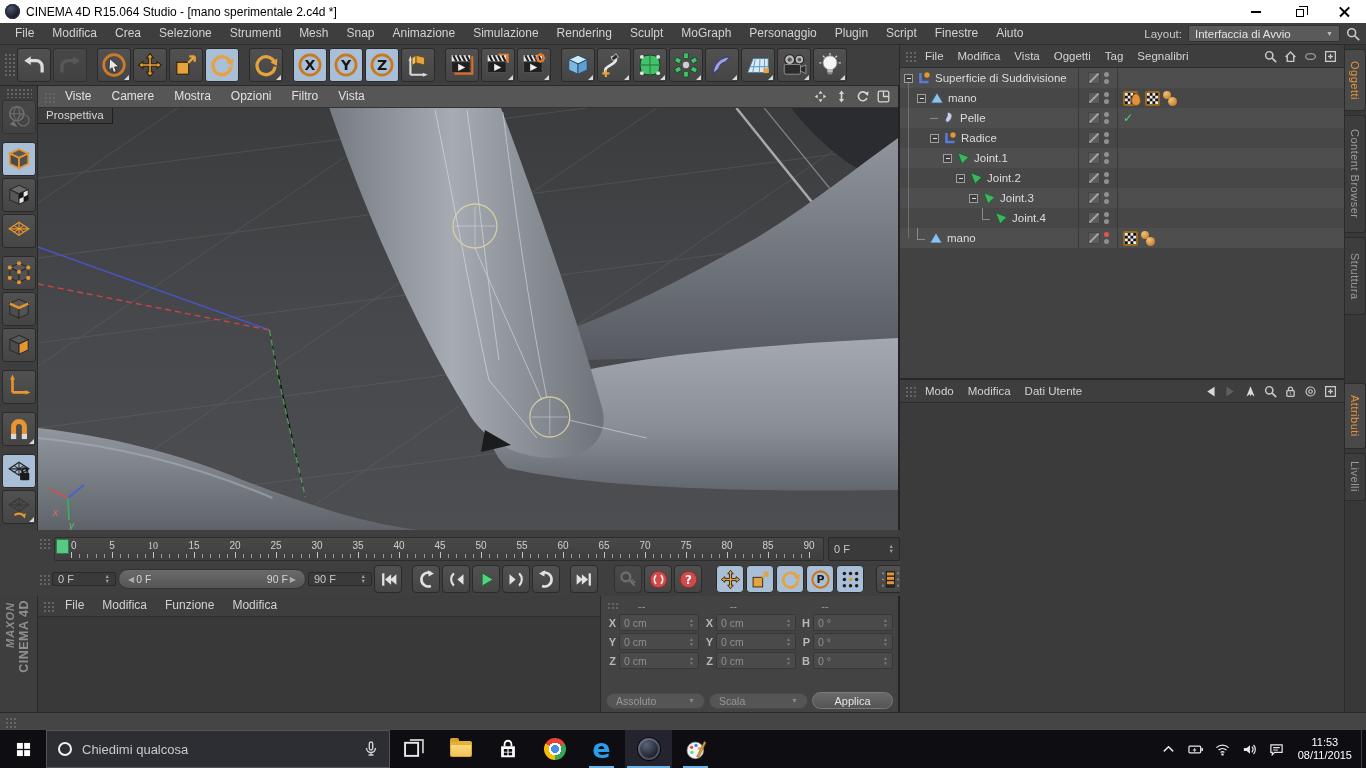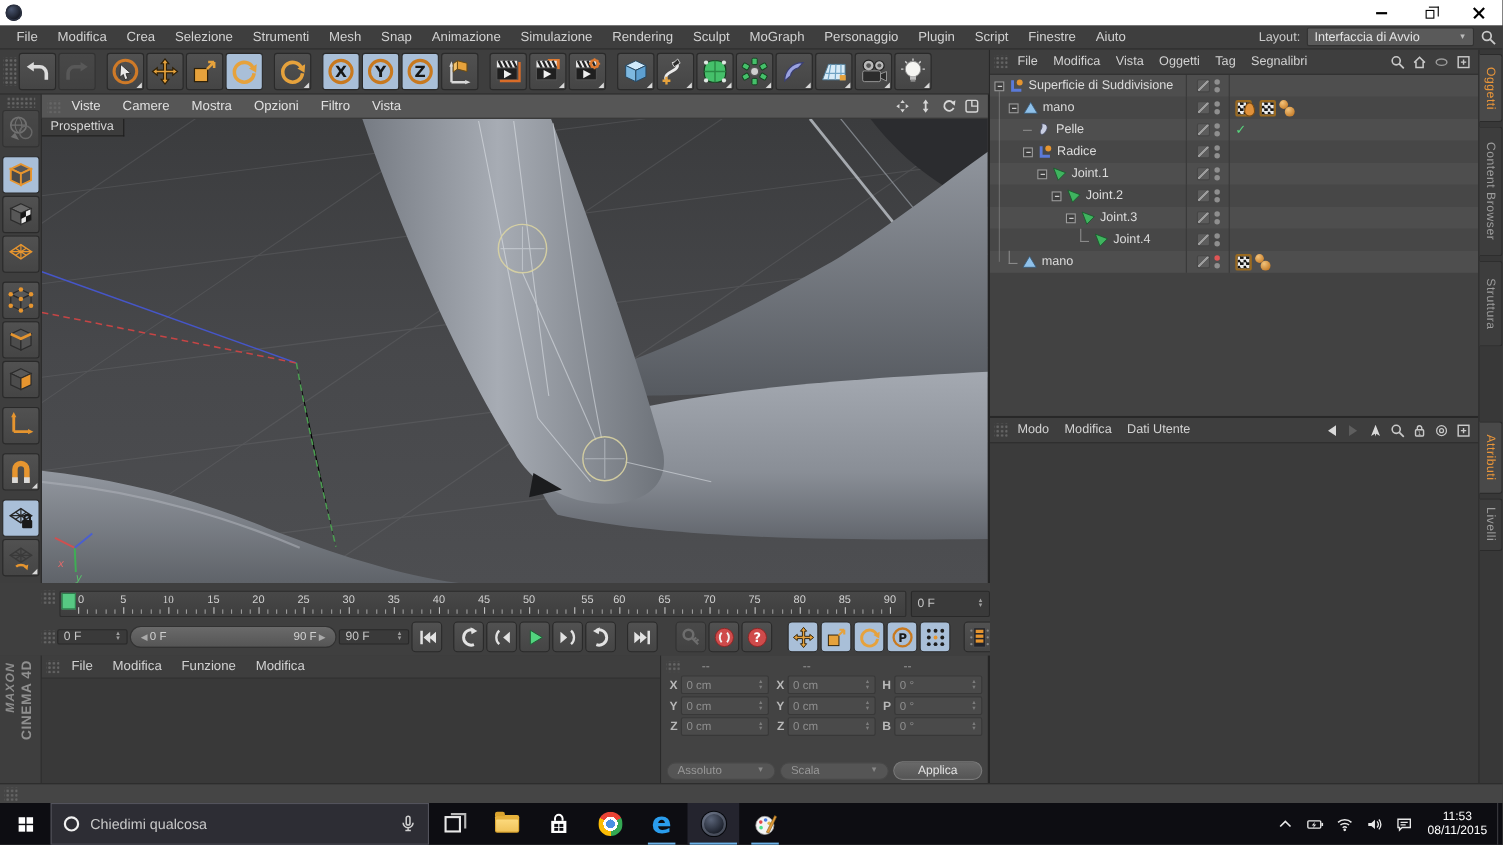--- a/index.html
+++ b/index.html
@@ -162,20 +162,21 @@
 .tray-ic{width:25px;height:30px;display:flex;align-items:center;justify-content:center}
 .tray-ic svg{width:15px;height:15px}
 .tb-clock{display:flex;flex-direction:column;align-items:center;justify-content:center;font-size:11px;line-height:13.5px;padding:0 9px;text-align:center}
 .tb-edge-strip{width:5px;border-left:1px solid #3a3a40}
 </style>
 </head>
 <body>
 
 <div class="titlebar">
   <span class="app-icon"></span>
+  <span class="title-text">CINEMA 4D R15.064 Studio - [mano sperimentale 2.c4d *]</span>
   <span class="win-controls">
     <span class="winbtn">
         <i class="wb-min"></i>
       </span>
     <span class="winbtn">
         <i class="wb-restore"></i>
       </span>
     <span class="winbtn">
         <i class="wb-x a"></i>
         <i class="wb-x b"></i>
@@ -664,21 +665,21 @@
       <div class="tick" style="left: calc(52.2222% + 0.333333px);"></div>
       <div class="tick" style="left: calc(53.3333% + 0px);"></div>
       <div class="tick" style="left: calc(54.4444% - 0.333333px);"></div>
       <div class="tick major" style="left: calc(55.5556% - 0.666667px);"></div>
       <span class="rlabel" style="left: calc(55.5556% - 0.666667px);">50</span>
       <div class="tick" style="left: calc(56.6667% - 1px);"></div>
       <div class="tick" style="left: calc(57.7778% - 1.33333px);"></div>
       <div class="tick" style="left: calc(58.8889% - 1.66667px);"></div>
       <div class="tick" style="left: calc(60% - 2px);"></div>
       <div class="tick major" style="left: calc(61.1111% - 2.33333px);"></div>
-      <span class="rlabel" style="left: calc(61.1111% - 2.33333px); margin-left: 12px;">55</span>
+      <span class="rlabel" style="left: calc(61.1111% - 2.33333px);">55</span>
       <div class="tick" style="left: calc(62.2222% - 2.66667px);"></div>
       <div class="tick" style="left: calc(63.3333% - 3px);"></div>
       <div class="tick" style="left: calc(64.4444% - 3.33333px);"></div>
       <div class="tick" style="left: calc(65.5556% - 3.66667px);"></div>
       <div class="tick major" style="left: calc(66.6667% - 4px);"></div>
       <span class="rlabel" style="left: calc(66.6667% - 4px);">60</span>
       <div class="tick" style="left: calc(67.7778% - 4.33333px);"></div>
       <div class="tick" style="left: calc(68.8889% - 4.66667px);"></div>
       <div class="tick" style="left: calc(70% - 5px);"></div>
       <div class="tick" style="left: calc(71.1111% - 5.33333px);"></div>

